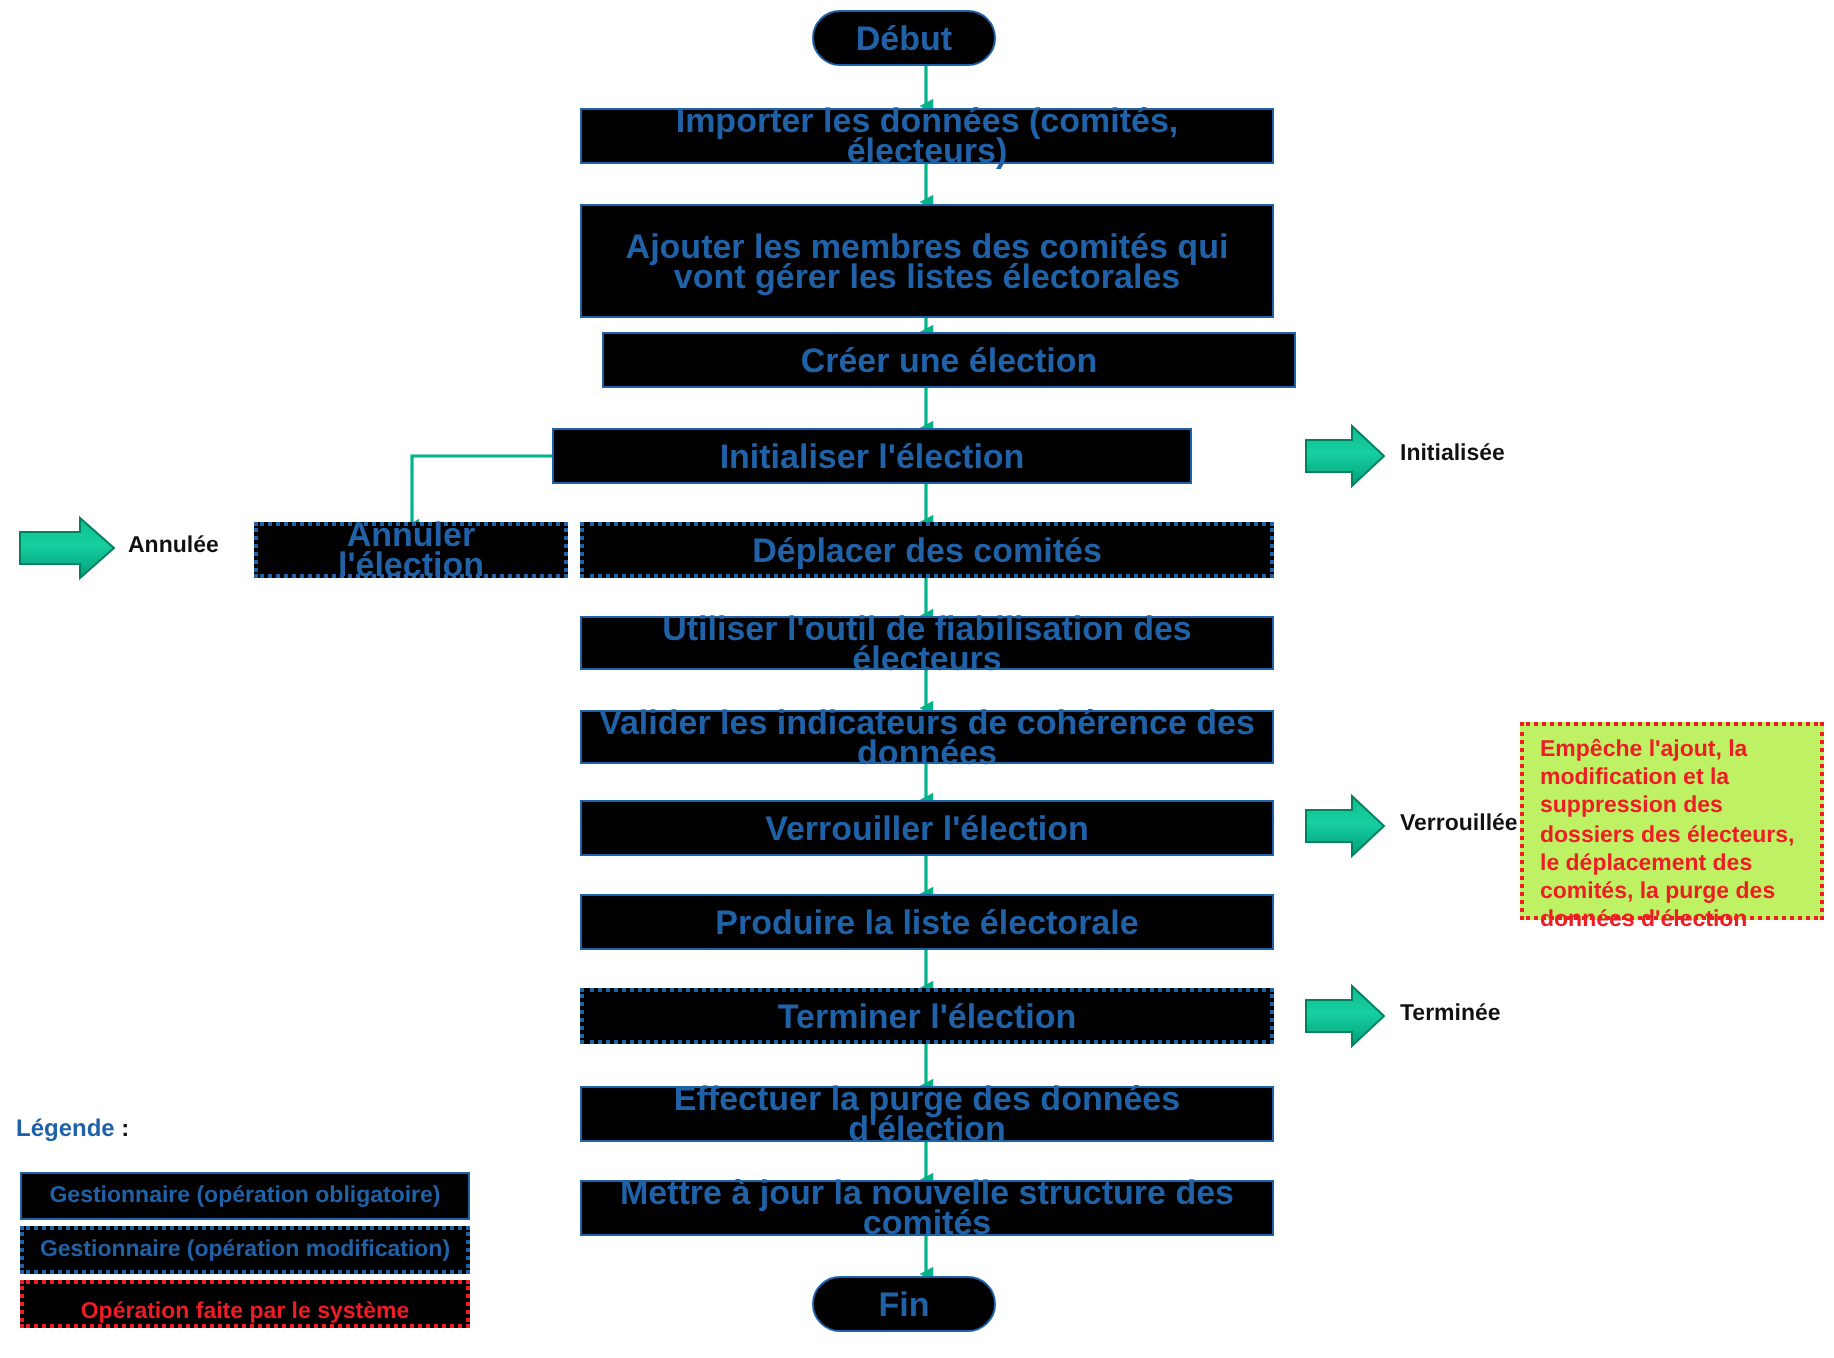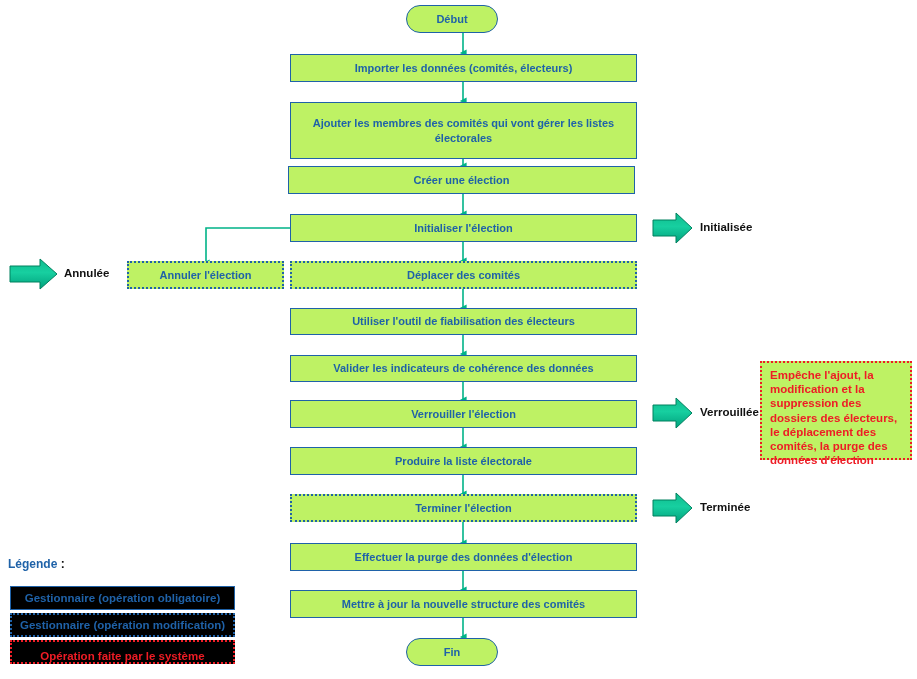--- a/index.html
+++ b/index.html
@@ -22,23 +22,23 @@
   }
   .node {
     position: absolute;
     box-sizing: border-box;
     display: flex;
     align-items: center;
     justify-content: center;
     text-align: center;
     color: #1f62a8;
     font-weight: bold;
-    font-size: 11px;
+    font-size: 17px;
     line-height: 15px;
-    background: #bef264;
+    background: #000000;
     padding: 2px 6px;
   }
   .node.solid {
     border: 1.3px solid #1f62a8;
   }
   .node.dotted {
     border: 2px dotted #1f62a8;
   }
   .node.terminator {
     border: 1.5px solid #1f62a8;
@@ -143,25 +143,25 @@
 </div>
 
 <div class="node solid" style="left:290px; top:54px; width:347px; height:28px;">
   <span>Importer les données (comités, électeurs)</span>
 </div>
 
 <div class="node solid" style="left:290px; top:102px; width:347px; height:57px;">
   <span>Ajouter les membres des comités qui vont gérer les listes électorales</span>
 </div>
 
-<div class="node solid" style="left:288px; top:166px; width:347px; height:28px;">
+<div class="node solid" style="left:301px; top:166px; width:347px; height:28px;">
   <span>Créer une élection</span>
 </div>
 
-<div class="node solid" style="left:290px; top:214px; width:347px; height:28px;">
+<div class="node solid" style="left:276px; top:214px; width:320px; height:28px;">
   <span>Initialiser l'élection</span>
 </div>
 
 <div class="node dotted" style="left:127px; top:261px; width:157px; height:28px;">
   <span>Annuler l'élection</span>
 </div>
 
 <div class="node dotted" style="left:290px; top:261px; width:347px; height:28px;">
   <span>Déplacer des comités</span>
 </div>

